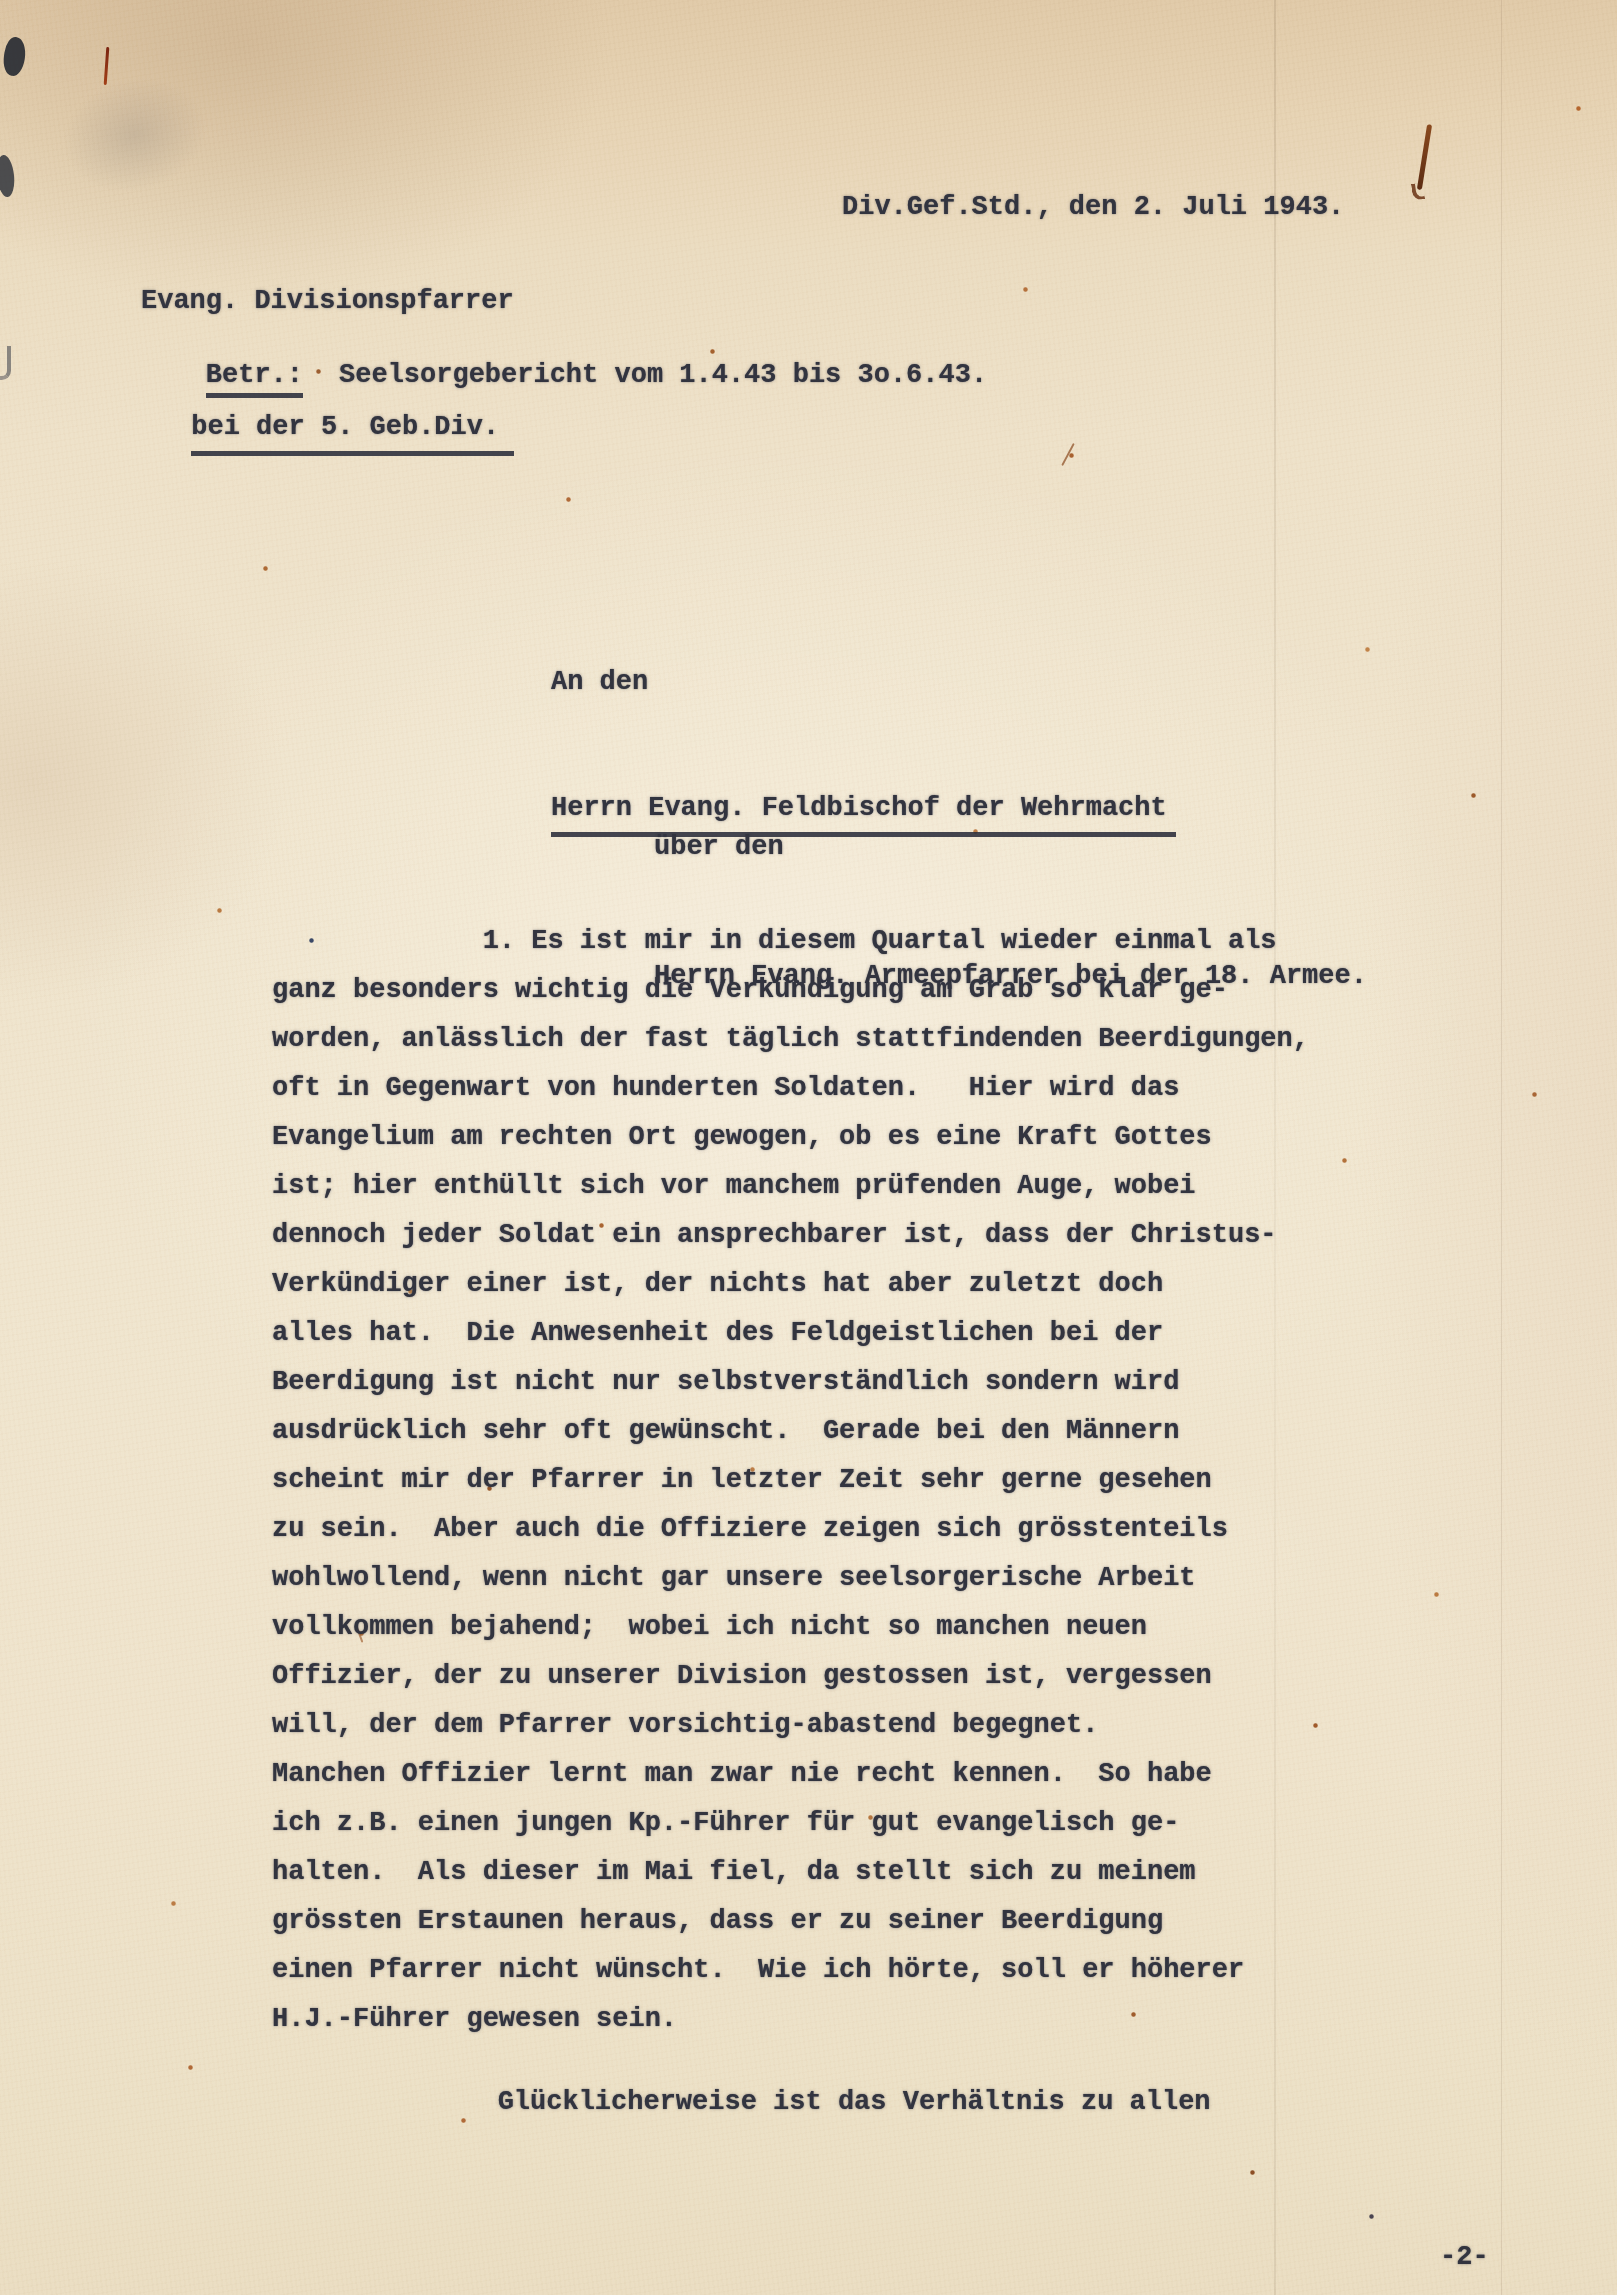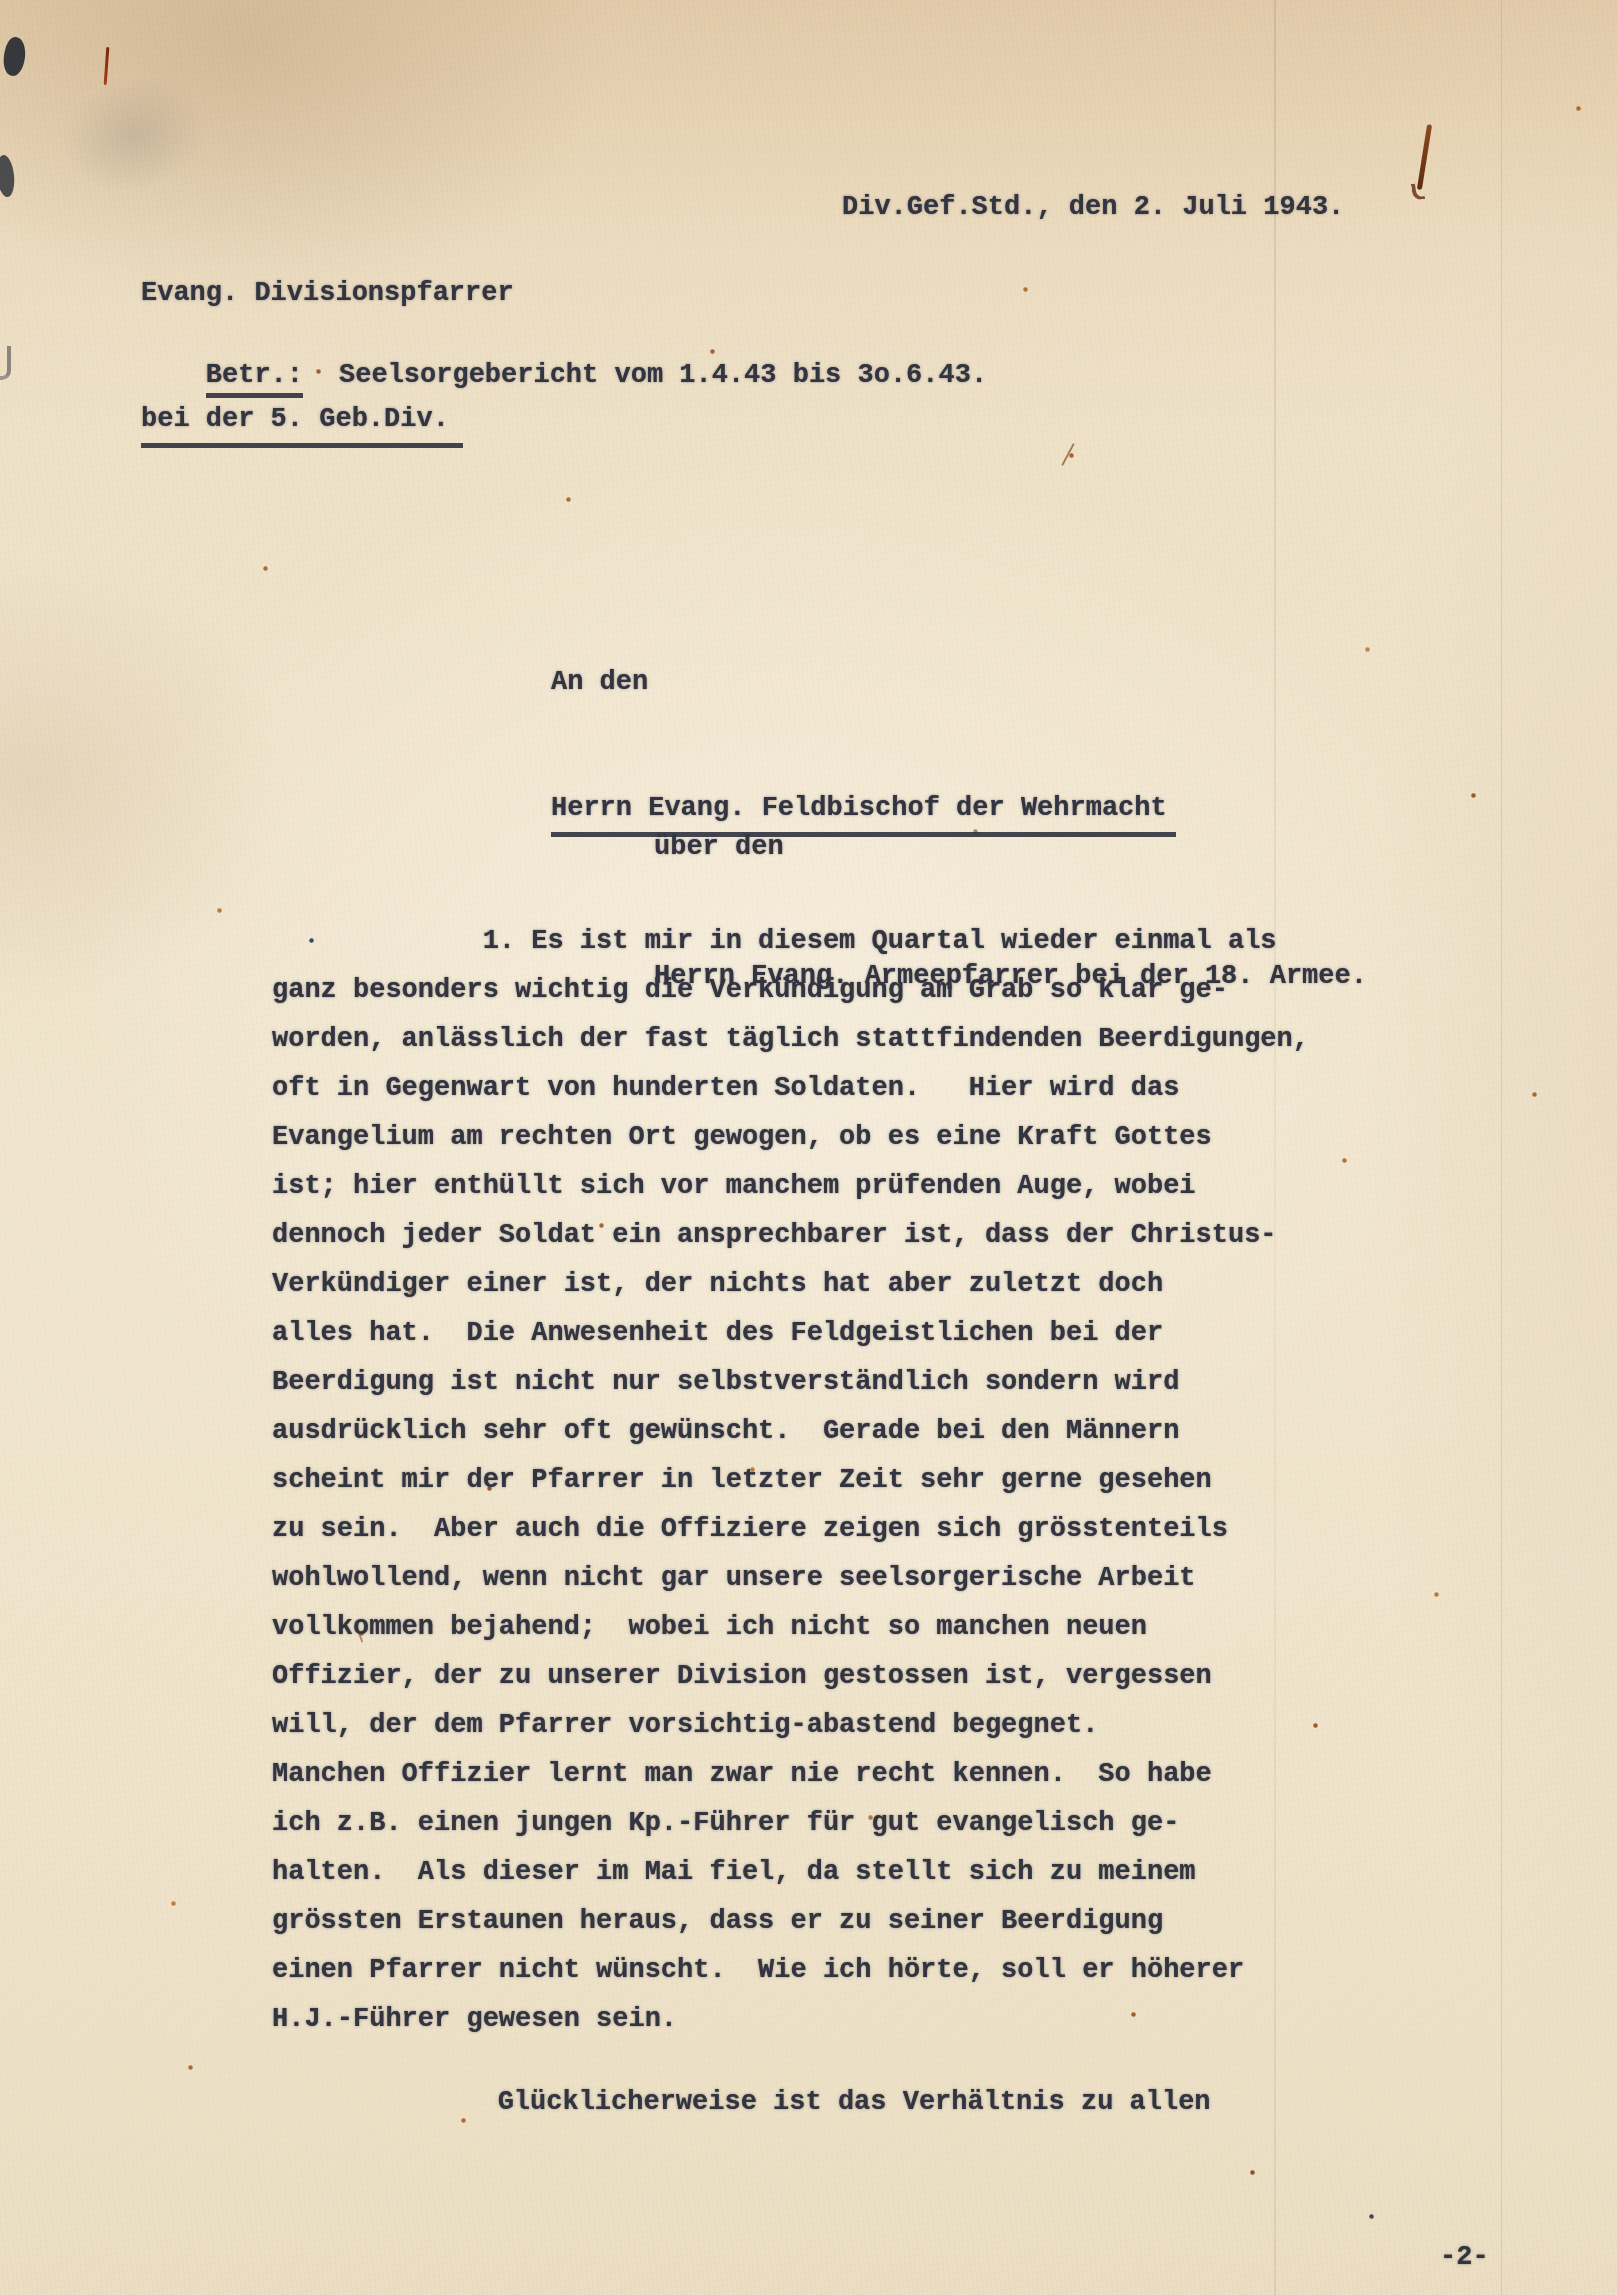--- a/index.html
+++ b/index.html
@@ -97,21 +97,21 @@
       869px 1816px 0 0.7px #b77740, 409px 1290px 0 0.7px #c58a4f,
       1132px 2013px 0 0.7px #9f5c2c, 189px 2066px 0 0.7px #b06a38,
       1435px 1593px 0 0.7px #ba7a41, 711px 350px 0 0.7px #a5612e,
       974px 830px 0 0.7px #c08048, 488px 1487px 0 0.7px #98572a,
       1343px 1159px 0 0.7px #b2713a, 264px 567px 0 0.7px #ad6a35,
       1577px 107px 0 0.7px #b5662e,  1370px 2215px 0 0.7px #4a4450; }
   .fiber-1 { left: 1067px; top: 442px;  width: 2px; height: 25px; background: rgba(138,74,32,.7);  transform: rotate(28deg);  border-radius: 1.3px; }
   .fiber-2 { left: 358px;  top: 1623px; width: 2px; height: 20px; background: rgba(156,90,43,.65); transform: rotate(-20deg); border-radius: 1.3px; }
 
   
-  .sender    { left: 141px;  top: 188px; }
+  .sender    { left: 141px;  top: 196px; text-align: right; }
   .date-line { left: 842px; top: 186px; }
   .subject   { left: 141px;  top: 330px; text-align: right; }
   .recipient { left: 551px;  top: 577px; }
   .via-block { left: 654px;  top: 740px; font-family: Liberation Mono, monospace; }
   .para-1    { left: 272px;  top: 917px; }
   .para-2    { left: 287px;  top: 2078px; }
   .page-num  { left: 1440px; top: 2242px; }
 </style>
 </head>
 <body>

